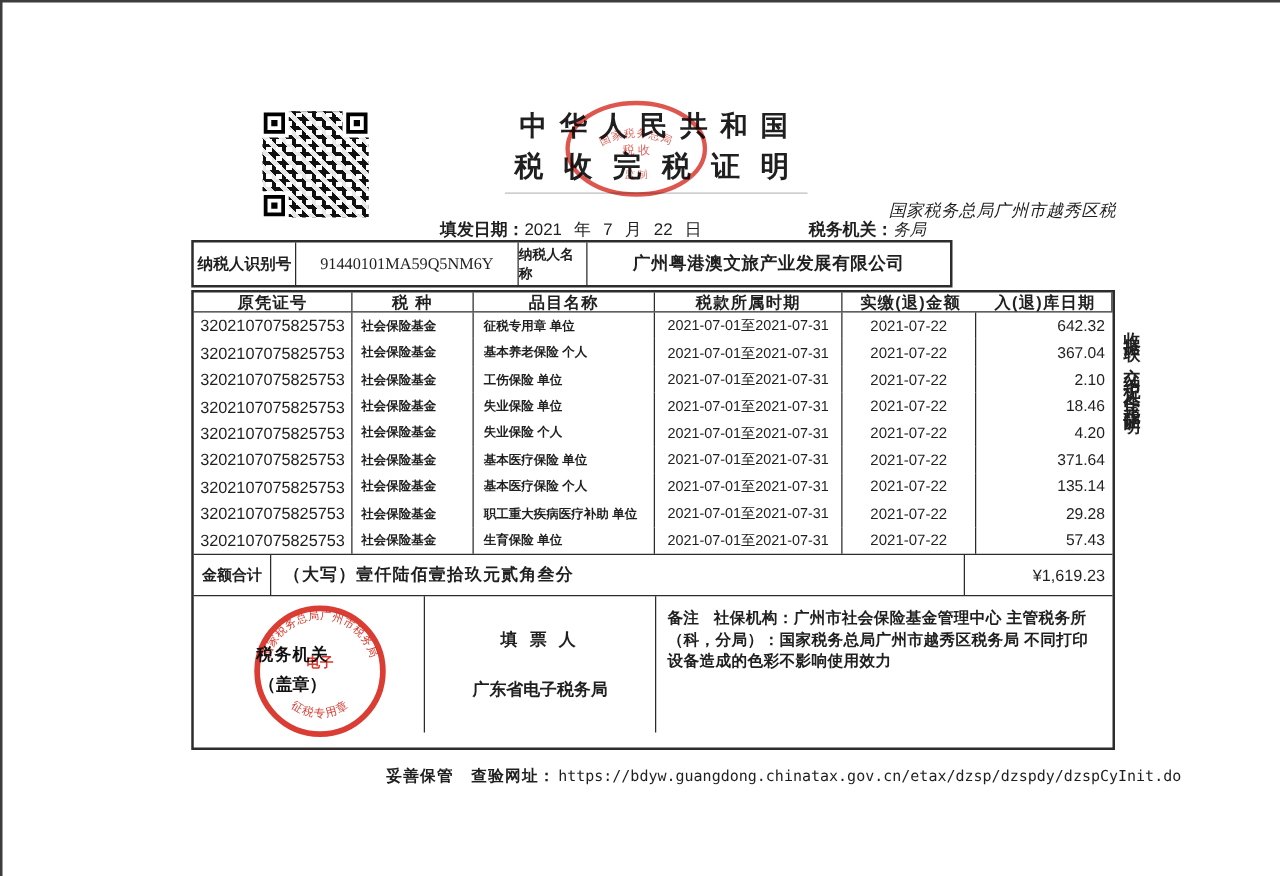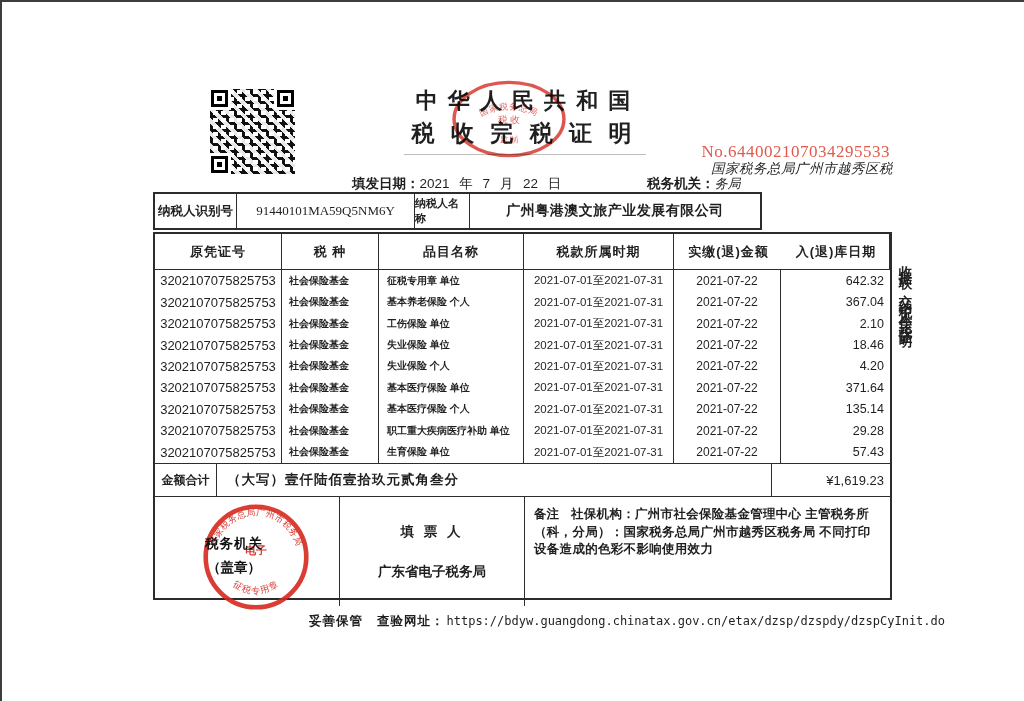--- a/index.html
+++ b/index.html
@@ -38,21 +38,21 @@
   
   .taxpayer{position:absolute;left:151px;top:190px;width:609px;height:38px;border:2px solid #2c2c2c;
             display:flex;box-sizing:border-box;font-family:Liberation Serif, serif;}
   .taxpayer .cell{display:flex;align-items:center;justify-content:center;box-sizing:border-box;height:100%;}
   .tp-l1{width:82px;border-right:1px solid #2c2c2c;font-size:12.5px;font-weight:700;}
   .tp-v1{width:178px;border-right:1px solid #2c2c2c;font-size:13px;}
   .tp-l2{width:55px;border-right:1px solid #2c2c2c;font-size:11px;font-weight:700;}
   .tp-v2{flex:1;font-size:14px;font-weight:700;letter-spacing:.5px;}
   
   .main{position:absolute;left:151px;top:230px;width:739px;height:368px;border:2px solid #2c2c2c;box-sizing:border-box;}
-  .hdr{display:flex;height:36px;border-bottom:1px solid #2c2c2c;box-sizing:border-box;}
+  .hdr{display:flex;height:16px;border-bottom:1px solid #2c2c2c;box-sizing:border-box;}
   .hdr .cell{display:flex;align-items:center;justify-content:center;font-size:13px;font-weight:700;box-sizing:border-box;letter-spacing:1px;}
   .rows{height:193px;}
   .row{display:flex;height:21.44px;box-sizing:border-box;}
   .row .cell{box-sizing:border-box;display:flex;align-items:center;overflow:hidden;white-space:nowrap;}
   .c1{width:127px;border-right:1px solid #2c2c2c;}
   .c2{width:97px;border-right:1px solid #2c2c2c;}
   .c3{width:145px;border-right:1px solid #2c2c2c;}
   .c4{width:150px;border-right:1px solid #2c2c2c;}
   .c5{width:107px;border-right:1px solid #2c2c2c;}
   .c6{flex:1;}
@@ -121,21 +121,20 @@
     <path id="ovalBot" d="M 32 54 A 32 22 0 0 0 84 54" fill="none"></path>
     <text class="seal-red" font-size="8.5" opacity="0.8" letter-spacing="1">
       <textPath href="#ovalTop" startOffset="50%" text-anchor="middle">国家税务总局</textPath>
     </text>
     <text class="seal-red" x="58" y="44" font-size="9.5" opacity="0.8" text-anchor="middle">税  收</text>
     <text class="seal-red" font-size="8" opacity="0.8">
       <textPath href="#ovalBot" startOffset="50%" text-anchor="middle">监  制</textPath>
     </text>
   </svg>
 
-  <div class="serial">No.644002107034295533</div>
   <div class="auth-wrap">国家税务总局广州市越秀区税</div>
   <div class="date-line">
     <span>填发日期：</span><span class="val">2021 年 7 月 22 日</span>
   </div>
   <div class="auth-line">
     <span>税务机关：</span><span class="val">务局</span>
   </div>
 
   <div class="taxpayer">
     <div class="cell tp-l1">纳税人识别号</div>

